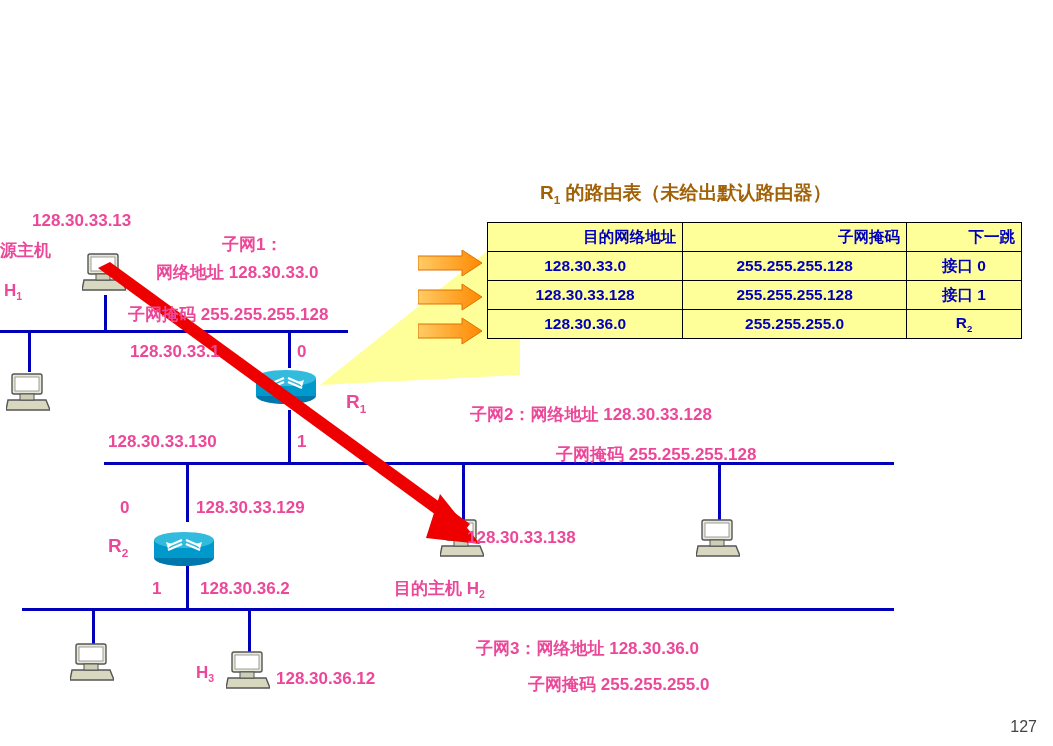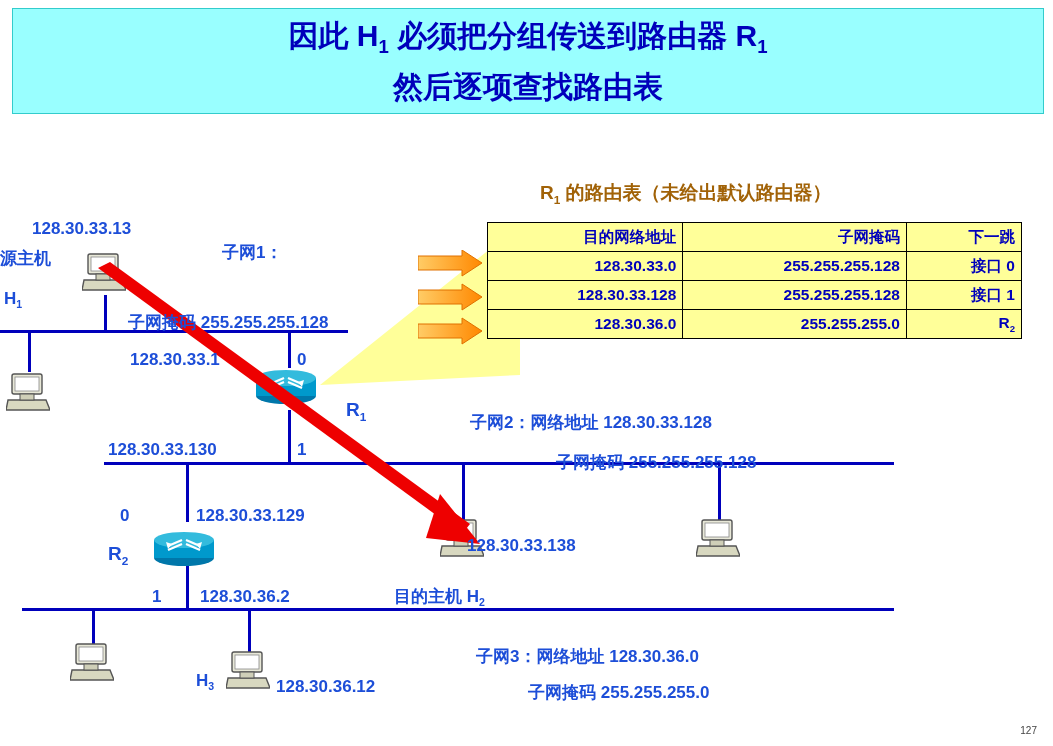--- a/index.html
+++ b/index.html
@@ -7,61 +7,55 @@
   #stage{position:relative;width:1053px;height:746px;}
   .abs{position:absolute;}
 
   
   .title-banner{left:12px;top:8px;width:1030px;height:104px;background:#99ffff;border:1px solid #33cccc;
     display:flex;flex-direction:column;align-items:center;justify-content:center;}
   .title-line{color:#0000bb;font-weight:bold;font-size:30px;line-height:40px;white-space:nowrap;}
   .sub{font-size:0.62em;vertical-align:sub;}
 
   
-  .lbl{color:#1d4ed8;font-weight:bold;font-size:17px;white-space:nowrap;line-height:1.25;margin-top:8px;}
+  .lbl{color:#ec4899;font-weight:bold;font-size:17px;white-space:nowrap;line-height:1.25;}
   .lbl-red{color:#a16207;font-weight:bold;font-size:19px;white-space:nowrap;}
 
   
   .rt{left:487px;top:222px;width:535px;border-collapse:collapse;background:#ffff99;}
   .rt td,.rt th{border:1px solid #000;padding:1px 6px;font-size:15.5px;font-weight:bold;color:#0000bb;
      font-family:"Liberation Sans","DejaVu Sans",sans-serif;}
   .rt th{text-align:right;height:26px;}
-  .rt td{height:26px;text-align:right;}
+  .rt td{height:26px;text-align:center;}
   .rt .c-dst{width:195px;}
   .rt .c-mask{width:225px;}
   .rt .c-next{width:115px;}
 
   
   .wedge{left:300px;top:225px;width:220px;height:170px;}
 
   
   .bus{background:#0000bb;height:3px;}
   .vline{background:#0000bb;width:3px;}
 
   
   .pc{width:44px;height:40px;}
   
   .router{width:64px;height:40px;}
 
   
   .arrows{left:418px;top:250px;width:72px;height:100px;}
 
-  .pagenum{right:16px;bottom:10px;color:#444;font-size:10px;}
+  .pagenum{right:16px;bottom:10px;color:#444;font-size:16px;}
 </style>
 </head>
 <body>
 
 <div id="stage">
 
-  <div class="abs title-banner">
-    <div class="title-line">
-      <span>因此 H</span><span class="sub">1</span><span> 必须把分组传送到路由器 R</span><span class="sub">1</span>
-    </div>
-    <div class="title-line">然后逐项查找路由表</div>
-  </div>
 
   <svg class="abs wedge" viewBox="0 0 220 170" preserveAspectRatio="none">
     <polygon points="20,160 220,0 220,150" fill="#ffff99" stroke="none"></polygon>
   </svg>
 
   <div class="abs lbl-red" style="left:540px;top:180px;">
     <span>R</span><span class="sub">1</span><span> 的路由表（未给出默认路由器）</span>
   </div>
 
   <table class="abs rt">
@@ -195,20 +189,21 @@
       <polygon points="8,6 20,0 380,262 372,272" fill="#ee0000"></polygon>
       <polygon points="350,232 390,282 336,276" fill="#ee0000"></polygon>
     </g>
   </svg>
 
   <div class="abs lbl" style="left:32px;top:210px;">128.30.33.13</div>
   <div class="abs lbl" style="left:0;top:240px;">源主机</div>
   <div class="abs lbl" style="left:4px;top:280px;"><span>H</span><span class="sub">1</span></div>
 
   <div class="abs lbl" style="left:222px;top:234px;">子网1：</div>
+  <div class="abs lbl" style="left:156px;top:262px;">网络地址 128.30.33.0</div>
   <div class="abs lbl" style="left:128px;top:304px;">子网掩码 255.255.255.128</div>
 
   <div class="abs lbl" style="left:130px;top:341px;text-align:center;">128.30.33.1</div>
   <div class="abs lbl" style="left:297px;top:341px;">0</div>
   <div class="abs lbl" style="left:346px;top:390px;font-size:19px;"><span>R</span><span class="sub">1</span></div>
 
   <div class="abs lbl" style="left:108px;top:431px;">128.30.33.130</div>
   <div class="abs lbl" style="left:297px;top:431px;">1</div>
 
   <div class="abs lbl" style="left:470px;top:404px;">子网2：网络地址 128.30.33.128</div>

